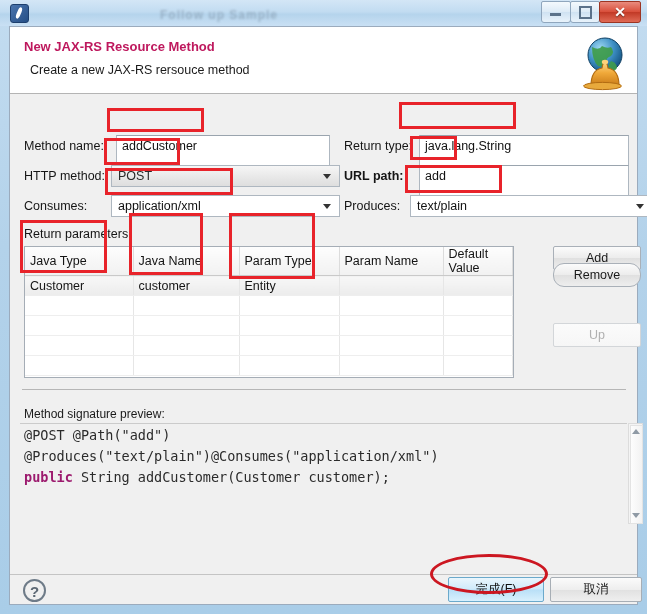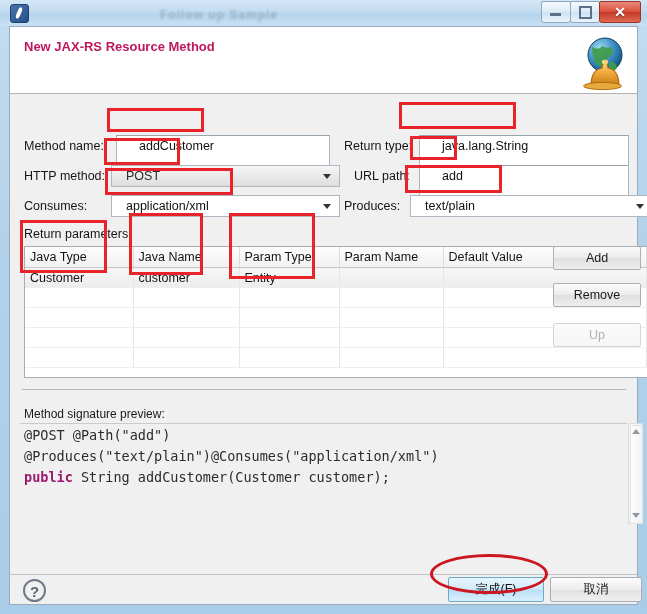--- a/index.html
+++ b/index.html
@@ -145,34 +145,34 @@
   }
   .field {
     position: absolute;
     box-sizing: border-box;
     background: #ffffff;
     border: 1px solid #aeb7c0;
     border-top-color: #9aa4ae;
     font-size: 12.5px;
     color: #111;
     line-height: 20px;
-    padding-left: 22px;
+    padding-left: 5px;
     height: 35px;
     overflow: hidden;
     white-space: nowrap;
   }
   .combo {
     position: absolute;
     box-sizing: border-box;
     background: #ffffff;
     border: 1px solid #aeb7c0;
     font-size: 12.5px;
     color: #111;
     line-height: 20px;
-    padding-left: 14px;
+    padding-left: 6px;
     height: 22px;
     white-space: nowrap;
     overflow: hidden;
   }
   .combo.grey {
     background: linear-gradient(180deg,#f6f6f6,#e7e7e7 60%,#dedede);
     color:#2a2a2a;
   }
   .combo .arrow {
     position: absolute;
@@ -185,21 +185,21 @@
   
   #params-label {
     position: absolute;
     left: 14px; top: 200px;
     font-size: 12.5px;
     color: #151515;
   }
   #table-wrap {
     position: absolute;
     left: 14px; top: 219px;
-    width: 624px; height: 132px;
+    width: 490px; height: 132px;
     box-sizing: border-box;
     background: #ffffff;
     border: 1px solid #a5adb6;
   }
   #ptable {
     width: 100%;
     border-collapse: collapse;
     table-layout: fixed;
     font-size: 12.5px;
   }
@@ -380,20 +380,21 @@
     <div class="wbtn" id="btn-max"></div>
     <div class="wbtn" id="btn-close">
       <span class="x">✕</span>
     </div>
   </div>
 
   <div id="dialog">
 
     <div id="banner">
       <div id="banner-title">New JAX-RS Resource Method</div>
+      <div id="banner-sub">Create a new JAX-RS rersouce method</div>
       <div id="banner-icon">
         <svg width="62" height="60" viewBox="0 0 62 60">
           <defs>
             <radialGradient id="gl" cx="35%" cy="30%" r="75%">
               <stop offset="0%" stop-color="#9fd8f2"></stop>
               <stop offset="55%" stop-color="#3d8fc4"></stop>
               <stop offset="100%" stop-color="#13527f"></stop>
             </radialGradient>
             <linearGradient id="bl" x1="0" y1="0" x2="0" y2="1">
               <stop offset="0%" stop-color="#ffd98a"></stop>
@@ -416,21 +417,21 @@
 
     <div class="lbl" style="left:334px; top:112px;">Return type:</div>
     <div class="field" style="left:409px; top:108px; width:210px;" placeholder="">java.lang.String</div>
 
     <div class="lbl" style="left:14px; top:142px;">HTTP method:</div>
     <div class="combo grey" style="left:101px; top:138px; width:229px;">
       <span>POST</span>
       <span class="arrow"></span>
     </div>
 
-    <div class="lbl" style="left:344px; top:142px;">URL path:</div>
+    <div class="lbl" style="left:334px; top:142px;font-weight:bold;">URL path:</div>
     <div class="field" style="left:409px; top:138px; width:210px;" placeholder="">add</div>
 
     <div class="lbl" style="left:14px; top:172px;">Consumes:</div>
     <div class="combo" style="left:101px; top:168px; width:229px;">
       <span>application/xml</span>
       <span class="arrow"></span>
     </div>
 
     <div class="lbl" style="left:334px; top:172px;">Produces:</div>
     <div class="combo" style="left:400px; top:168px; width:243px;">
@@ -492,21 +493,21 @@
               <td></td>
               <td></td>
               <td></td>
               <td></td>
             </tr>
         </tbody>
       </table>
     </div>
 
     <div class="sbtn" style="top:219px;">Add</div>
-    <div class="sbtn" style="top:256px;">Remove</div>
+    <div class="sbtn" style="top:236px;border-radius:11px;">Remove</div>
     <div class="sbtn disabled" style="top:296px;">Up</div>
 
     <div id="sep"></div>
     <div id="preview-label">Method signature preview:</div>
     <div id="preview-box"></div>
     <div id="code"><span>@POST @Path("add")</span>
 <span>@Produces("text/plain")@Consumes("application/xml")</span>
 <span class="kw">public</span><span> String addCustomer(Customer customer);</span></div>
 
     <div id="scrollbar">

